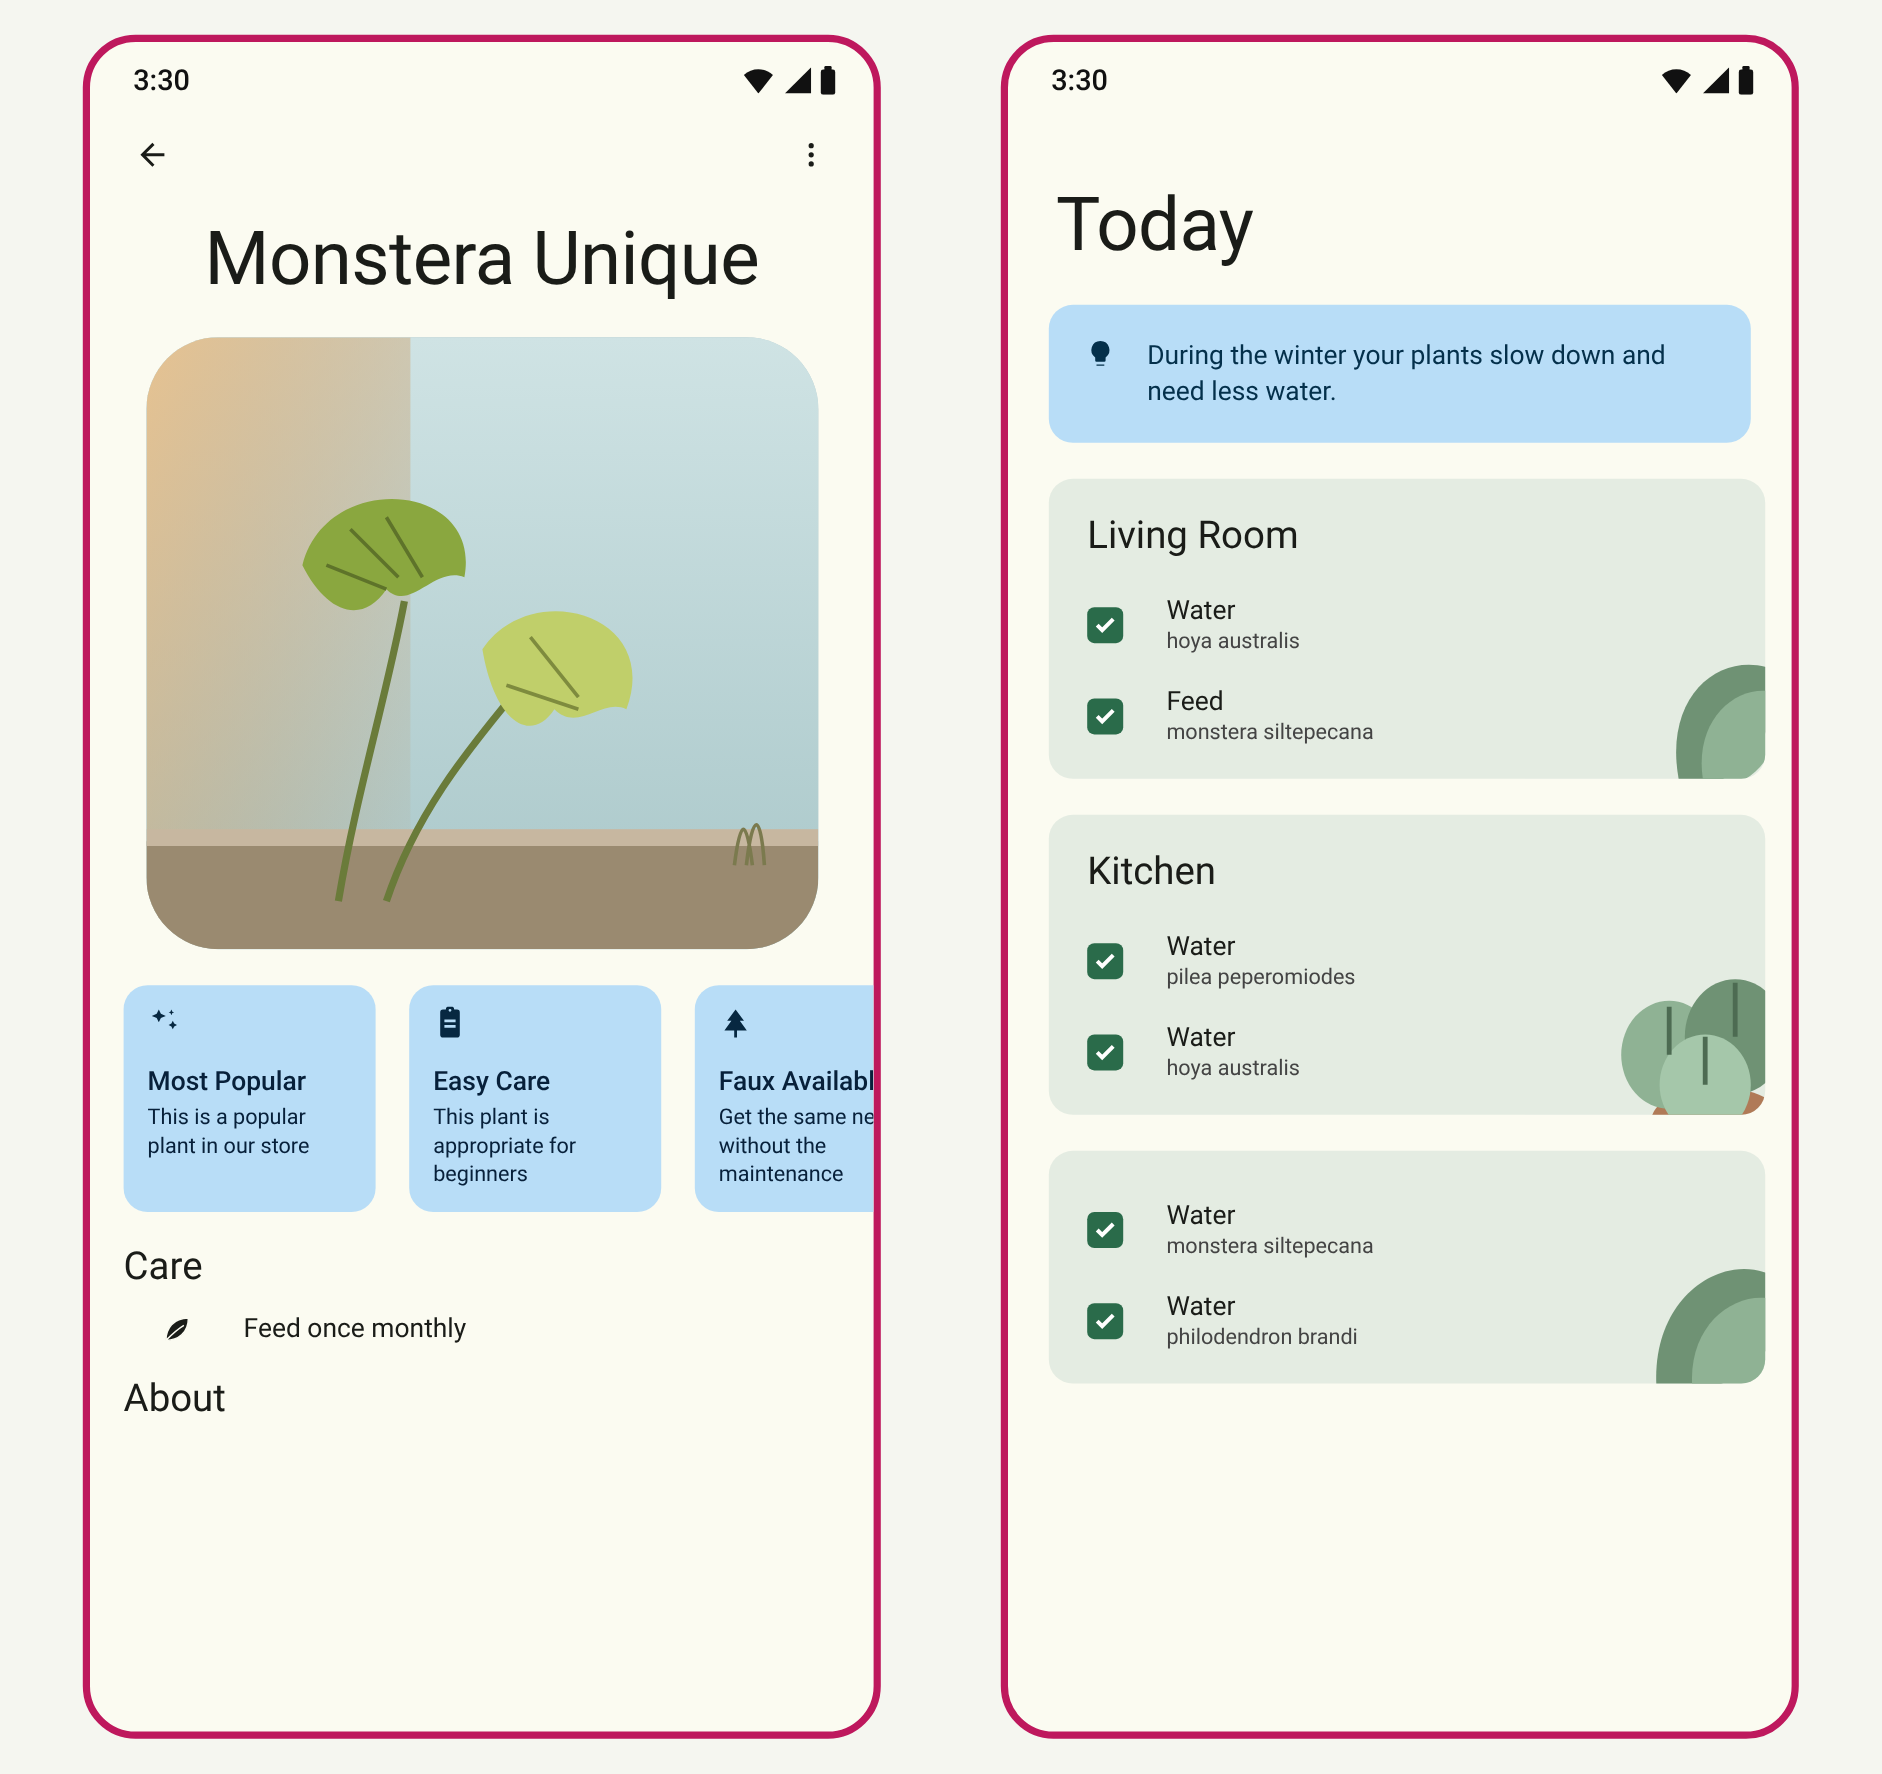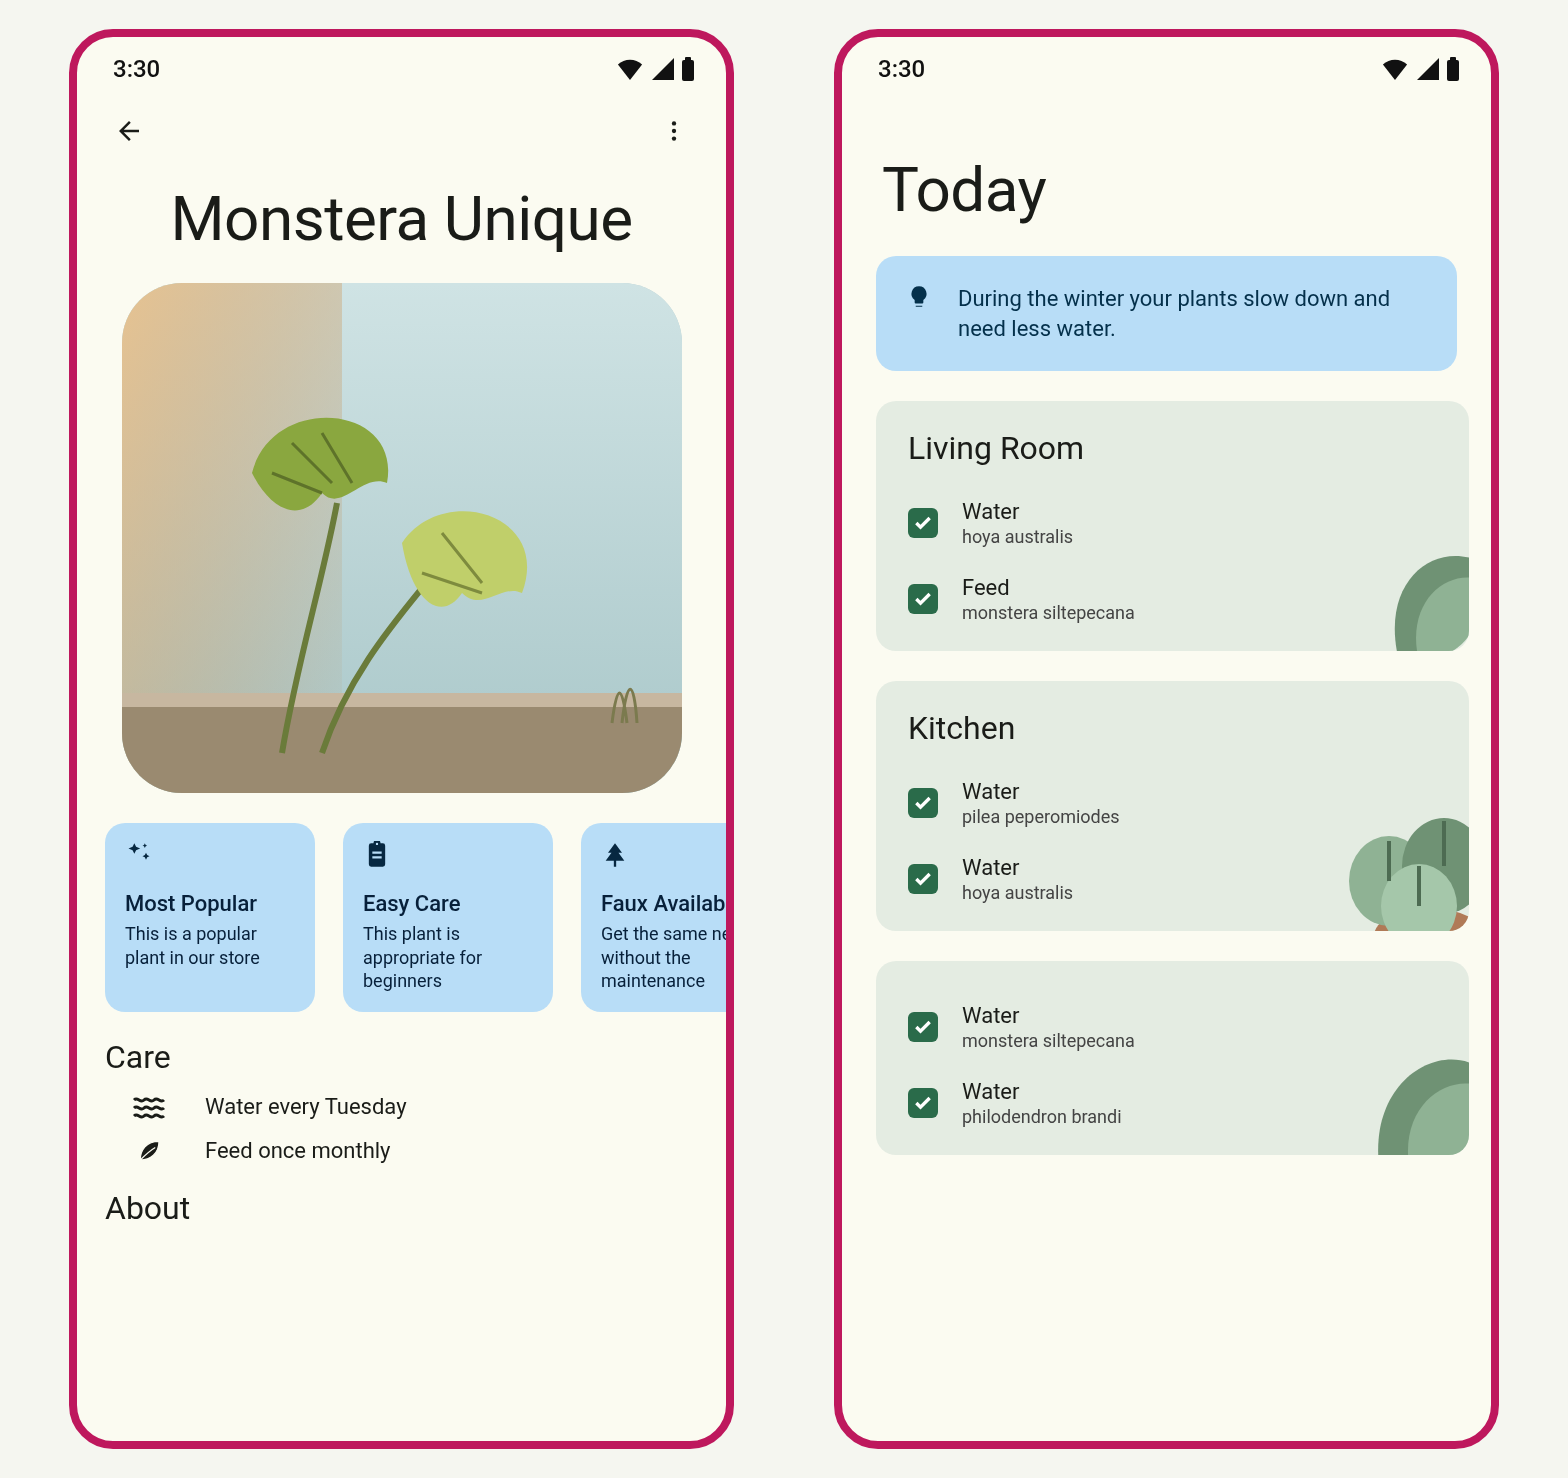--- a/index.html
+++ b/index.html
@@ -9,21 +9,21 @@
     width: 1568px;
     height: 1478px;
     display: flex;
     align-items: center;
     justify-content: center;
     gap: 100px;
   }
   .phone {
     width: 665px;
     height: 1420px;
-    border: 8px solid #be185d;
+    border: 6px solid #be185d;
     border-radius: 44px;
     background: #fbfbf1;
     overflow: hidden;
     position: relative;
     display: flex;
     flex-direction: column;
   }
   .status-bar {
     display: flex;
     justify-content: space-between;
@@ -122,21 +122,21 @@
     background: #e4ece2;
     border-radius: 20px;
     padding: 28px 0 14px 32px;
     position: relative;
     overflow: hidden;
   }
   .room-title { font-size: 32px; font-weight: 400; color: #1a1c18; margin-bottom: 18px; }
   .task-row {
     display: flex;
     align-items: center;
-    gap: 24px;
+    gap: 36px;
     padding: 14px 0;
   }
   .checkbox {
     width: 30px; height: 30px;
     border-radius: 6px;
     background: #2a6b4a;
     display: flex; align-items: center; justify-content: center;
     flex-shrink: 0;
   }
   .task-labels .task-action { font-size: 22px; color: #1a1c18; }
@@ -244,30 +244,20 @@
           </svg>
       </div>
       <div class="chip-title">Faux Available</div>
       <div class="chip-desc">Get the same need without the maintenance</div>
     </div>
   </div>
 
   <h2 class="section-header">Care</h2>
   <div class="care-row">
     <span class="care-icon">
-      <svg width="34" height="24" viewBox="0 0 34 24" fill="none" stroke="#1a1c18" stroke-width="3">
-          <path d="M2 5c4-4 6 4 10 0s6 4 10 0 6 4 10 0"></path>
-          <path d="M2 13c4-4 6 4 10 0s6 4 10 0 6 4 10 0"></path>
-          <path d="M2 21c4-4 6 4 10 0s6 4 10 0 6 4 10 0"></path>
-        </svg>
-    </span>
-    <span>Water every Tuesday</span>
-  </div>
-  <div class="care-row">
-    <span class="care-icon">
       <svg width="30" height="30" viewBox="0 0 24 24" fill="#1a1c18">
           <path d="M5 20c0-8 5-15 15-15 0 10-7 15-15 15zm0 0c3-3 7-7 12-10" stroke="#fbfbf1" stroke-width="1" fill="#1a1c18"></path>
         </svg>
     </span>
     <span>Feed once monthly</span>
   </div>
 
   <h2 class="section-header" style="padding-top:16px">About</h2>
 </div>
 

